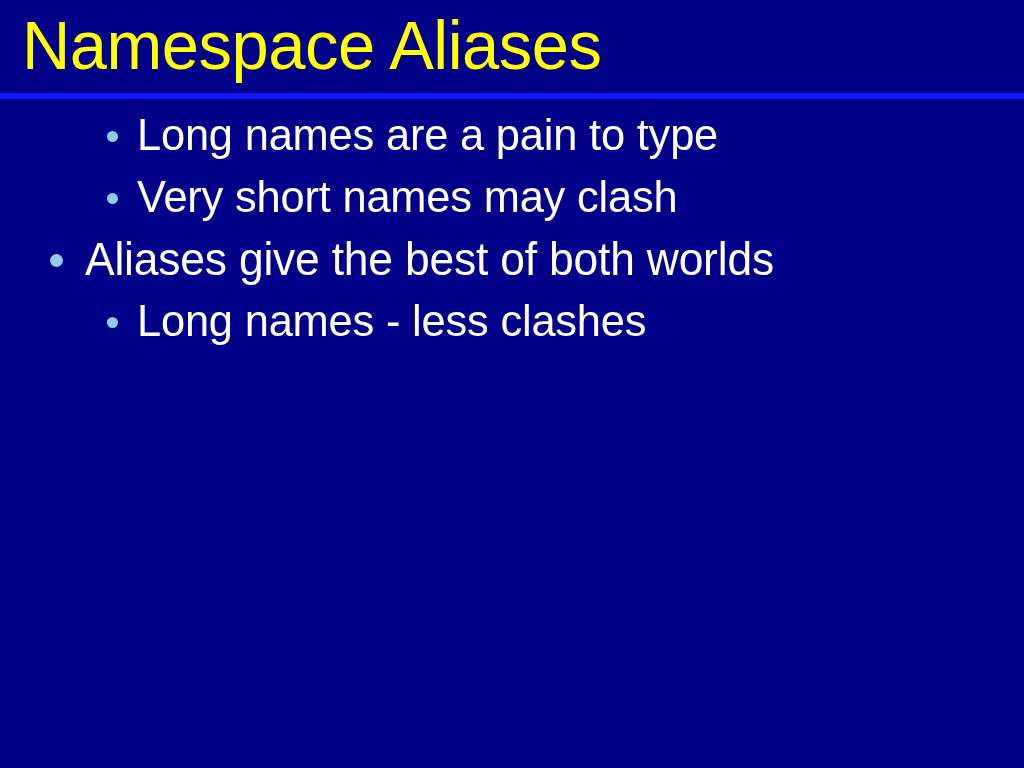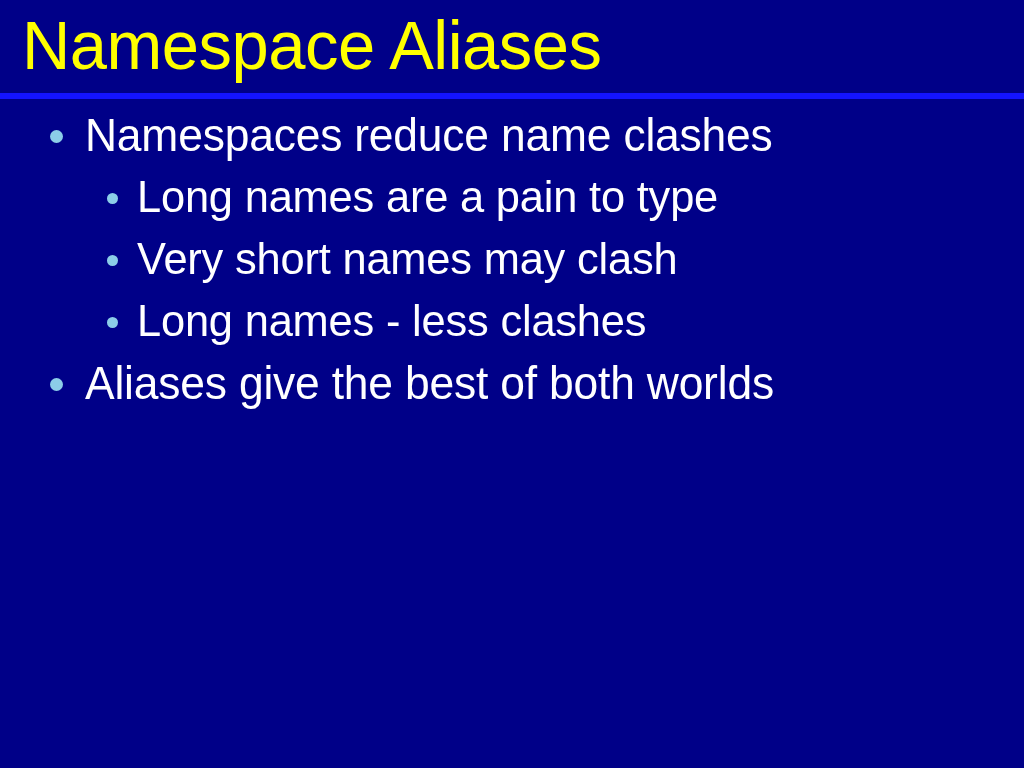--- a/index.html
+++ b/index.html
@@ -119,41 +119,37 @@
 <div id="slide">
 
   <div id="title-area">
     <h1 id="slide-title">Namespace Aliases</h1>
   </div>
 
   <div id="title-rule"></div>
 
   <div id="body-list">
 
-    <div class="bullet-row level1">
-      <span class="dot"></span>
-      <span class="txt">Namespaces reduce name clashes</span>
-    </div>
 
 
     <div class="bullet-row level2">
       <span class="dot"></span>
       <span class="txt">Long names are a pain to type</span>
     </div>
 
     <div class="bullet-row level2">
       <span class="dot"></span>
       <span class="txt">Very short names may clash</span>
     </div>
 
+    <div class="bullet-row level1">
+      <span class="dot"></span>
+      <span class="txt">Aliases give the best of both worlds</span>
+    </div>
+
     <div class="bullet-row level2">
       <span class="dot"></span>
       <span class="txt">Long names - less clashes</span>
-    </div>
-
-    <div class="bullet-row level1">
-      <span class="dot"></span>
-      <span class="txt">Aliases give the best of both worlds</span>
     </div>
 
 
   </div>
 </div>
 
 </body></html>

